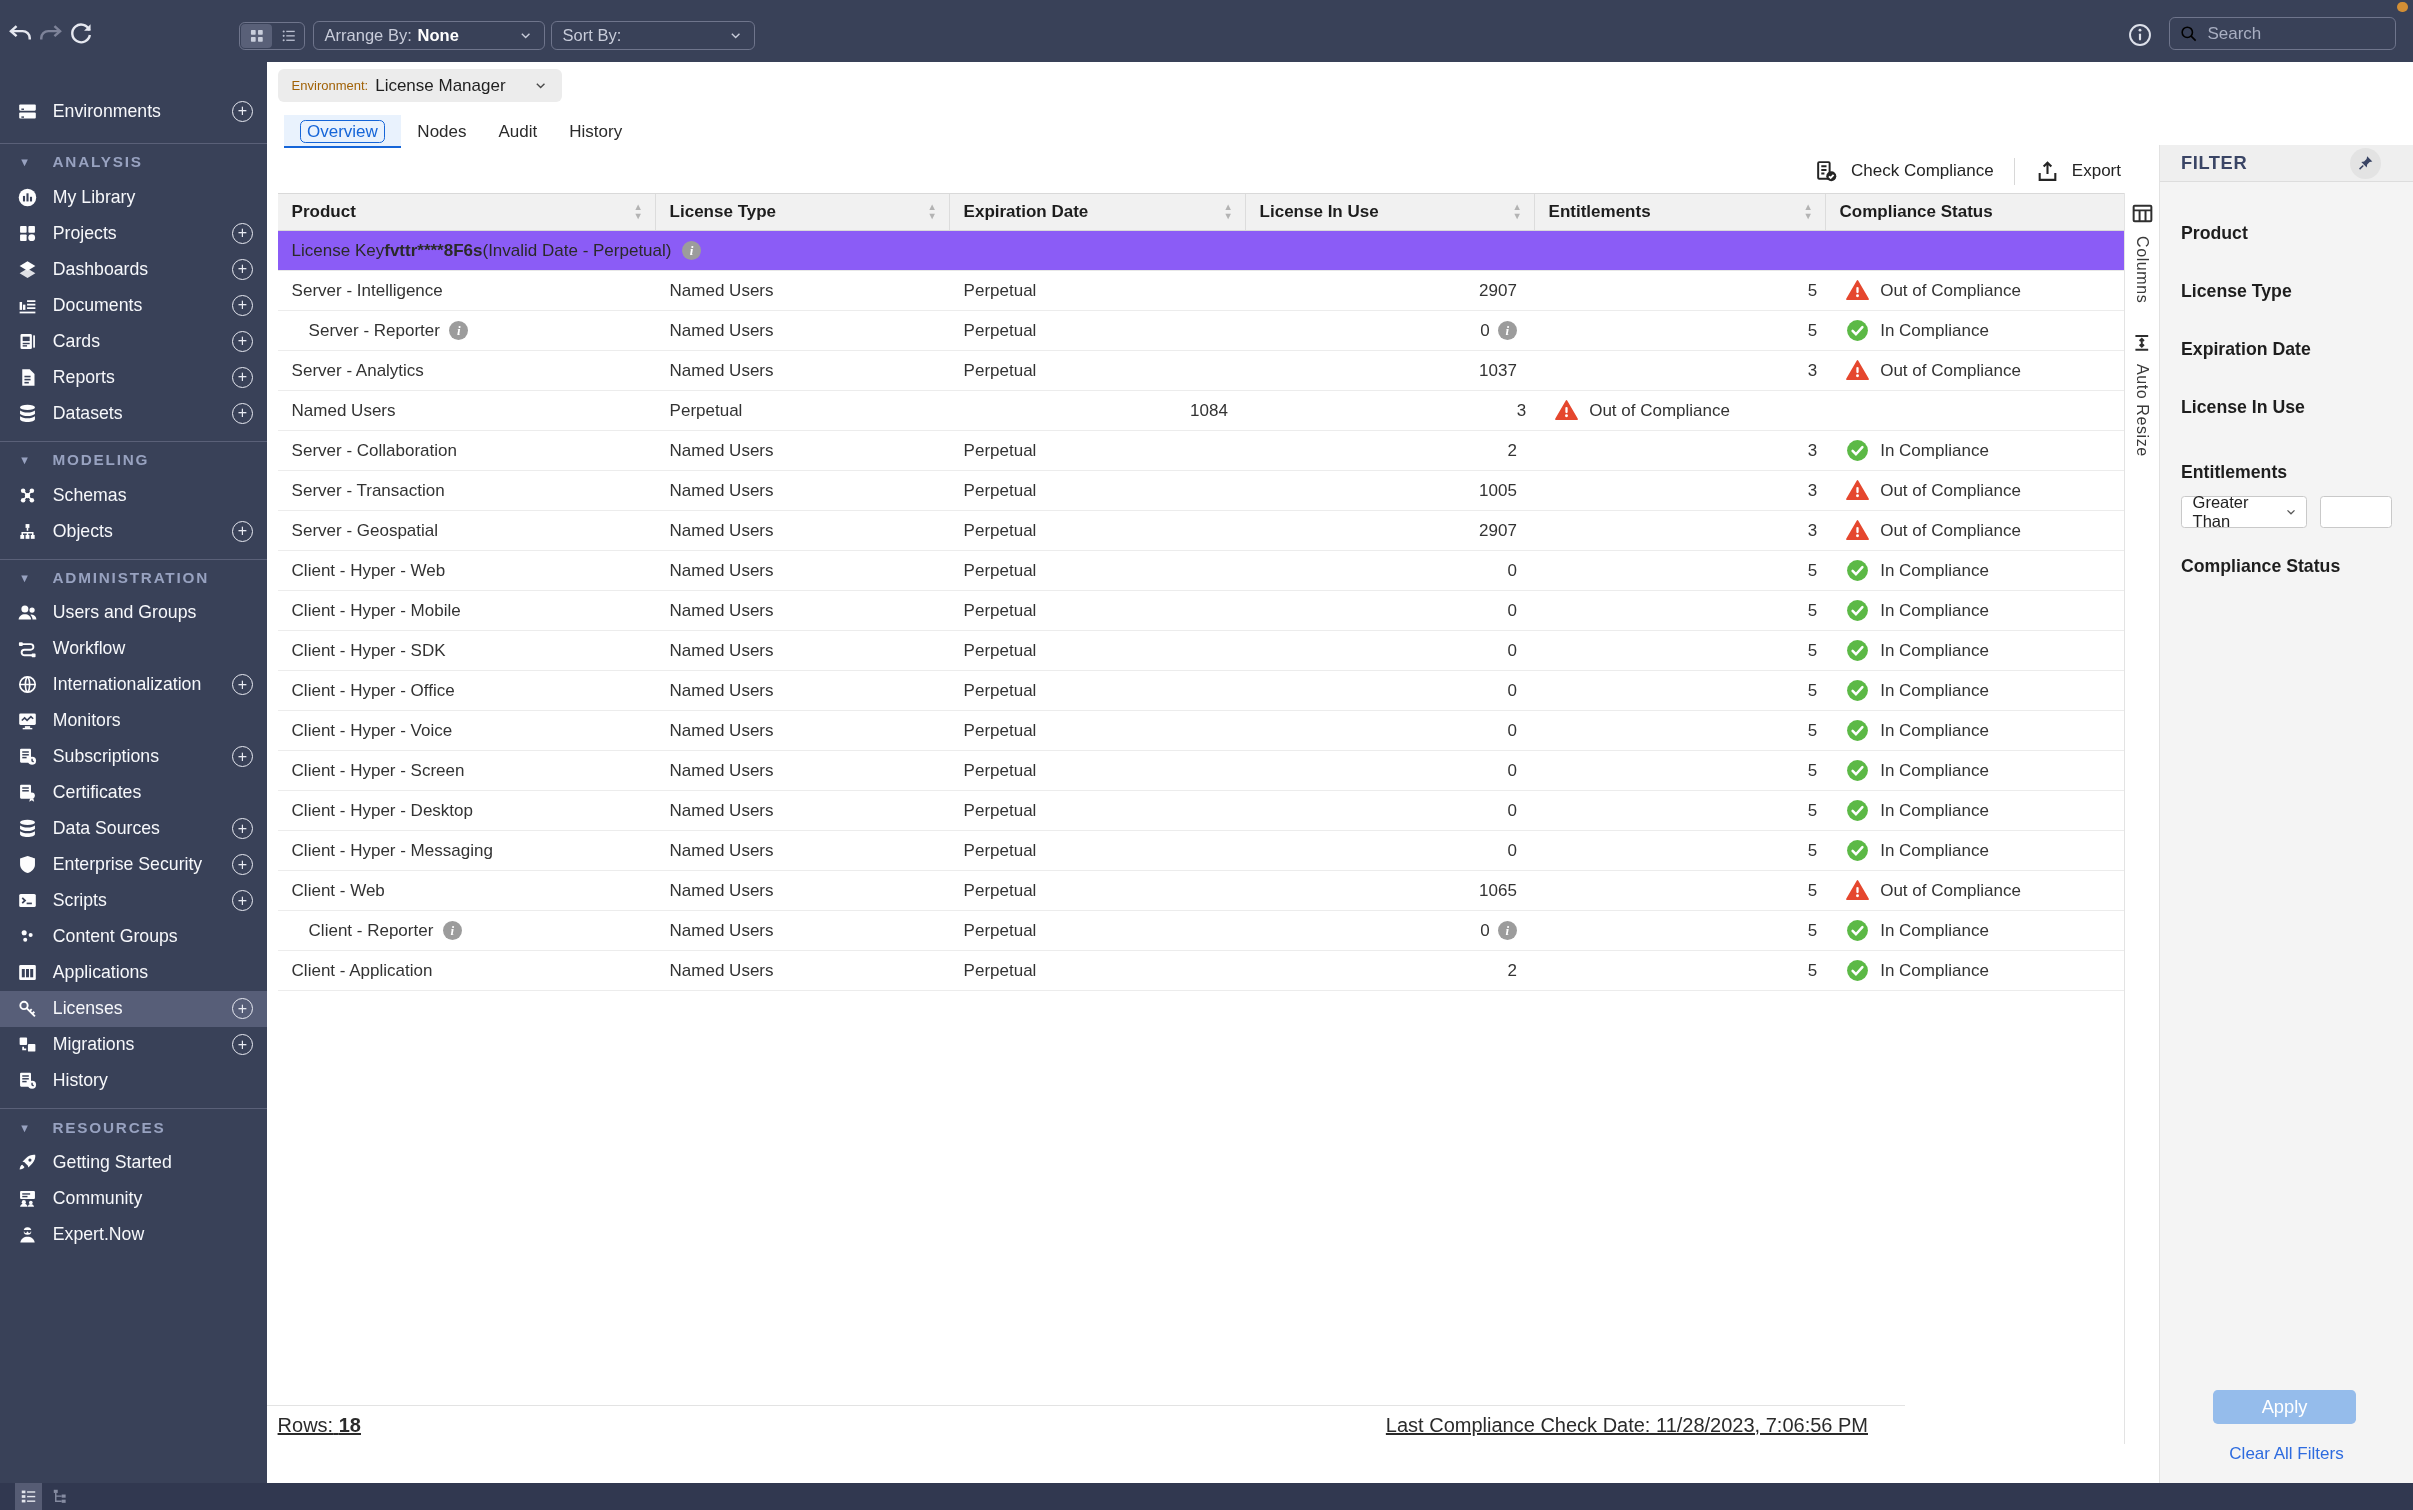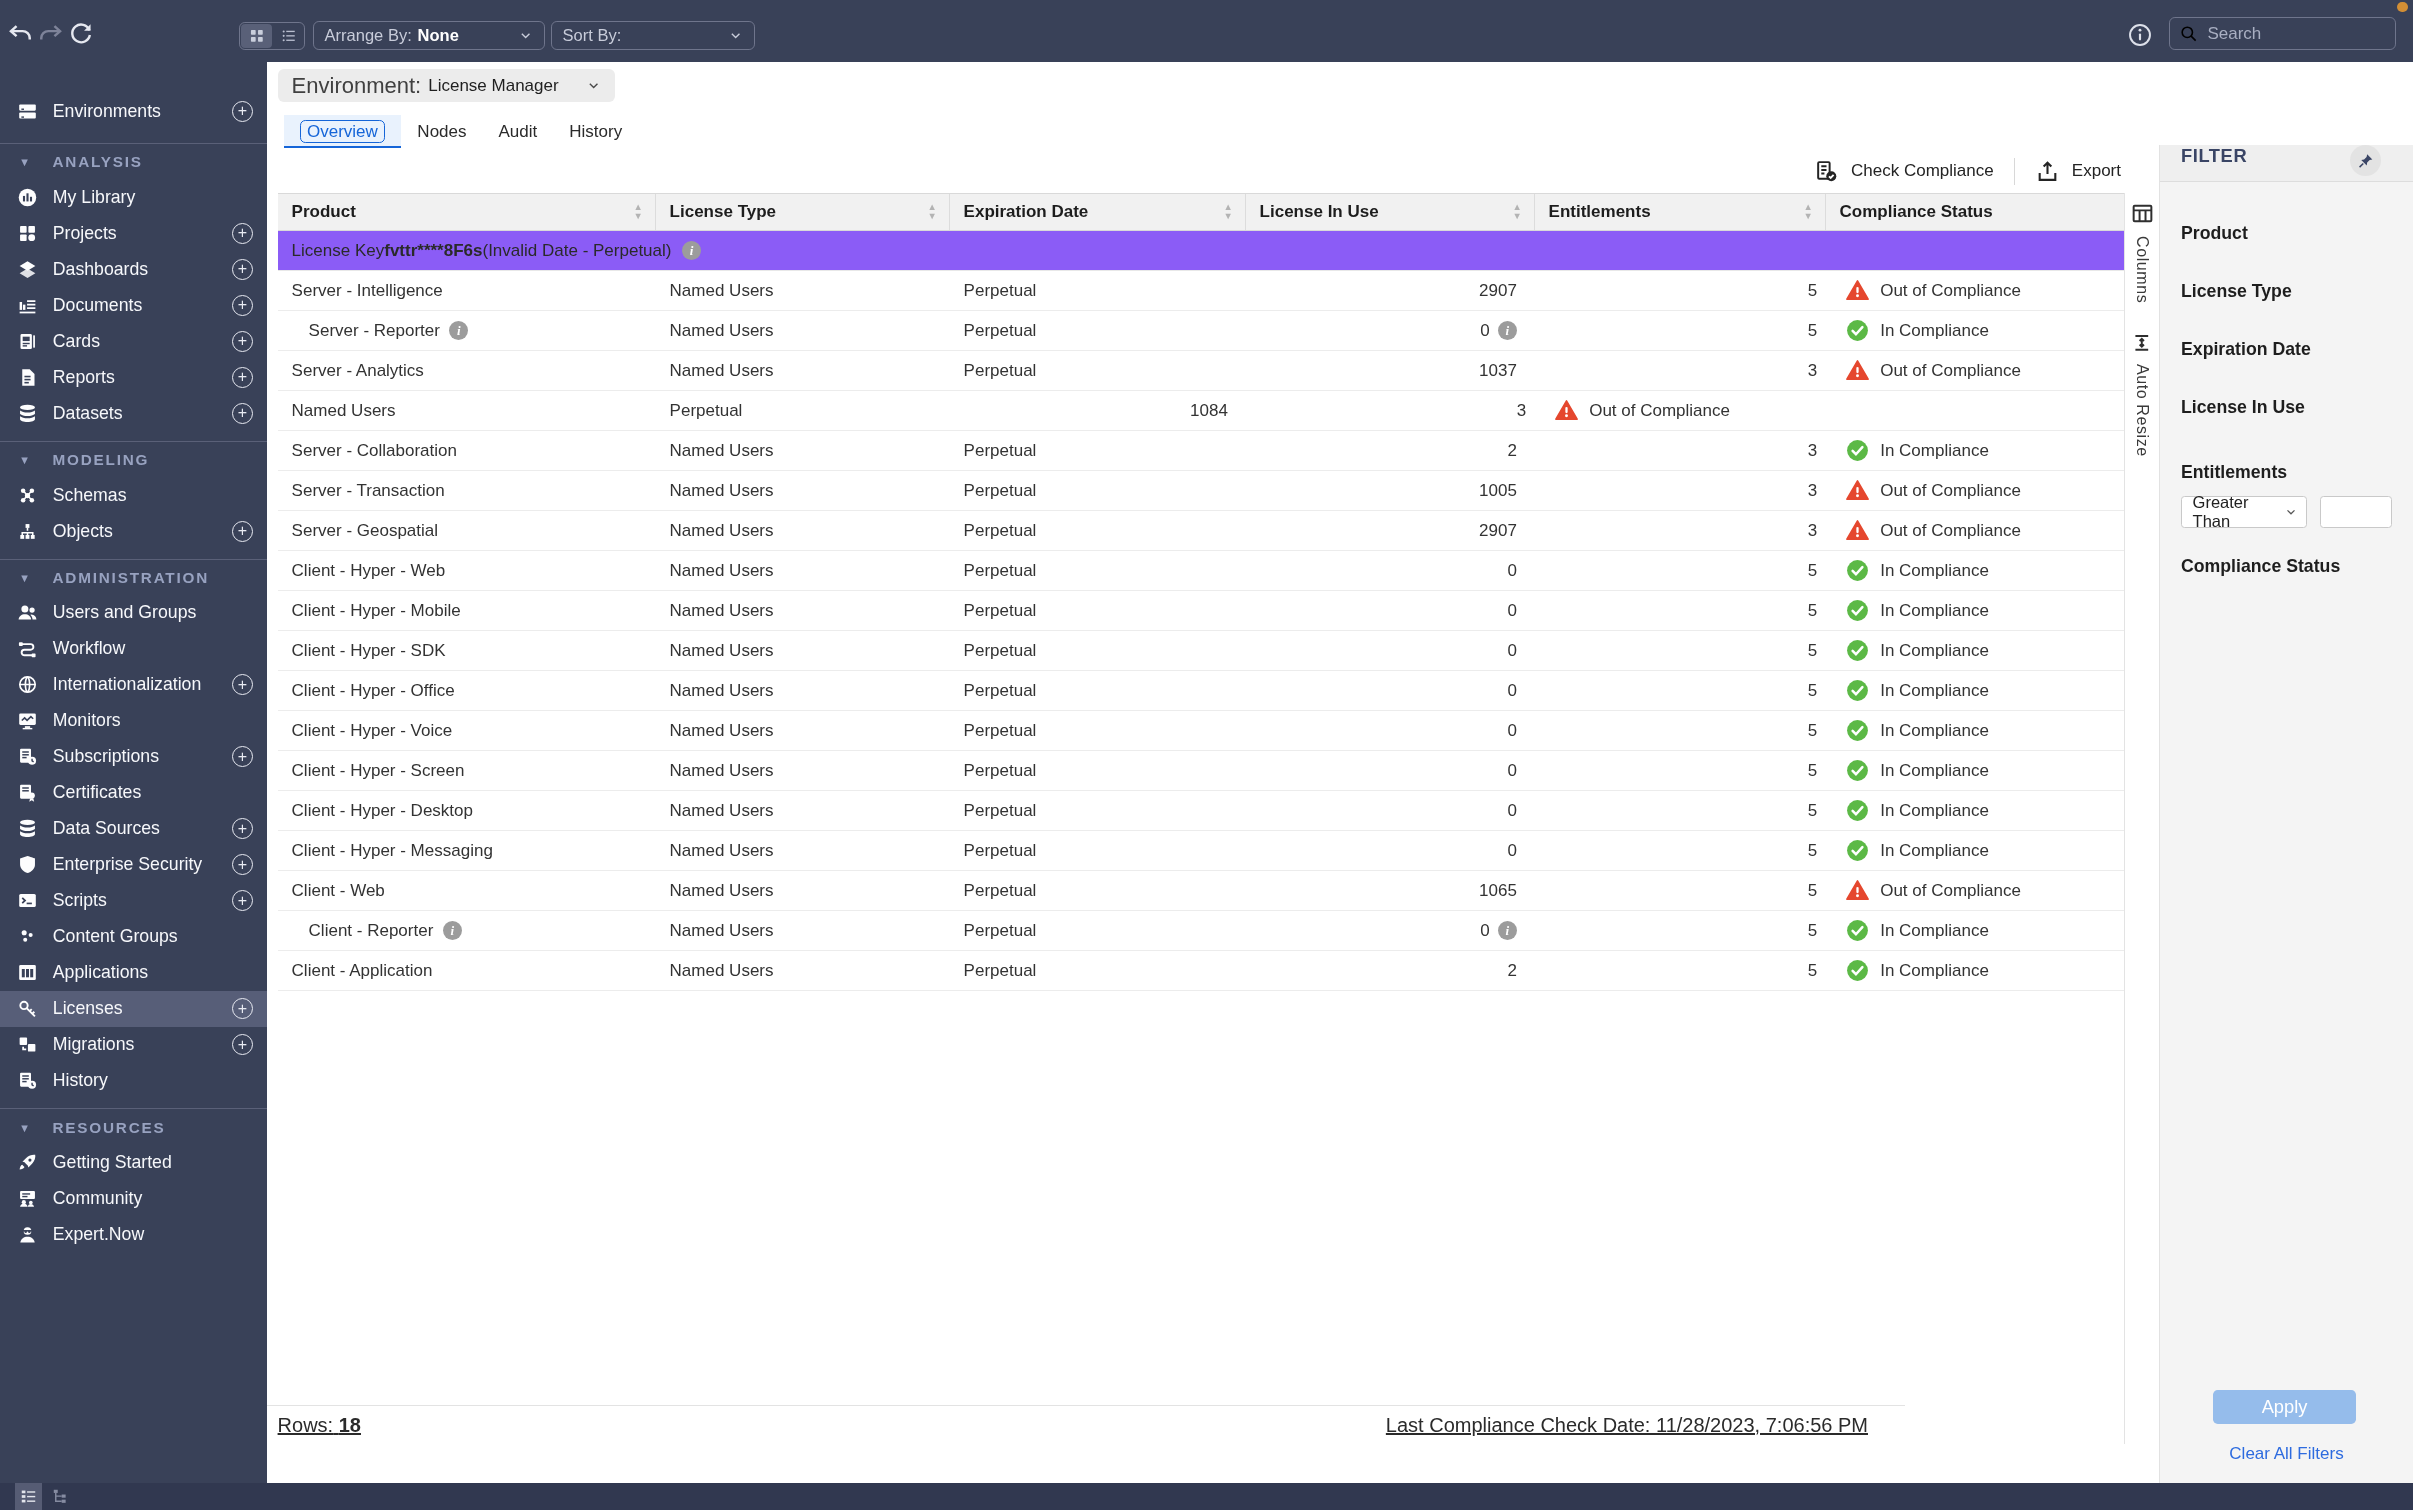--- a/index.html
+++ b/index.html
@@ -51,21 +51,21 @@
   .footerbar { position:absolute; left:0; right:0; bottom:0; height:28px; background:#313850; }
   .fv-btn { position:absolute; bottom:1.2px; width:27px; height:26.6px; display:flex; align-items:center;
     justify-content:center; color:#E3E5EC; cursor:pointer; }
   .fv-btn.first { left:15.3px; background:#565C74; }
   .fv-btn.second { left:47px; color:#868CA2; }
 
   
   .content { position:absolute; left:267px; top:62px; right:0; bottom:28px; background:#FFFFFF; }
   .env-pill { position:absolute; left:10.6px; top:7px; height:33px; background:#ECECEC; border-radius:5.9px;
     display:flex; align-items:center; padding:0 14px; cursor:pointer; }
-  .env-pill .lab { color:#404040; font-size:22px; }
+  .env-pill .lab { color:#a16207; font-size:13px; }
   .env-pill .val { color:#1F1F1F; font-size:17px; margin-left:7px; }
   .env-pill .chev { margin-left:27px; color:#4A4A4A; }
 
   .tabrow { position:absolute; top:53px; left:0; right:0; height:34px; border-bottom:1.2px solid #D6D6D6;
     padding-left:16.5px; display:flex; }
   .tab { height:100%; display:flex; align-items:center; padding:0 16px; font-size:17px; color:#2B2B2B;
     position:relative; cursor:pointer; }
   .tab.active { background:#E9F2FD; }
   .tab.active::after { content:""; position:absolute; left:0; right:0; bottom:-1.2px; height:3.5px; background:#1565D8; }
   .tab.active .tablabel { border:1.8px solid #1565D8; border-radius:5.3px; padding:0.6px 6.5px; color:#1565D8; }
@@ -109,21 +109,21 @@
   
   .statusbar { position:absolute; left:0; right:254px; bottom:0; height:39px; background:#FFFFFF;
     border-top:1.2px solid #E3E3E3; display:flex; align-items:center; justify-content:space-between;
     padding:0 37px 0 10.6px; font-size:20px; color:#2B2B2B;text-decoration:underline; }
   .statusbar .rows b { font-weight:bold; }
 
   
   .filter { position:absolute; top:83px; right:0; width:254px; bottom:0; background:#F4F4F4;
     border-left:0.6px solid #E2E2E2; }
   .f-head { height:37px; background:#EFEFEF; border-bottom:1.2px solid #DDDDDD; display:flex;
-    align-items:flex-start; padding:0 32px 0 21px; }
+    align-items:center; padding:0 32px 0 21px; }
   .f-title { font-size:18.3px; font-weight:bold; color:#3A4565; letter-spacing:0.6px; }
   .f-pin { margin-left:auto; width:31px; height:31px; border-radius:50%; background:#E3E3E3;
     display:flex; align-items:center; justify-content:center; color:#3A4565; cursor:pointer; }
   .f-body { padding:41px 21px 0 21px; }
   .f-field { font-size:17.7px; font-weight:bold; color:#1E1E1E; margin-bottom:37px; cursor:pointer; }
   .f-gap { margin-bottom:44px; }
   .f-controls { display:flex; align-items:flex-end; margin:-23.6px 0 28px 0; }
   .f-select { width:135px; height:32px; background:#FFFFFF; border:1.2px solid #C9C9C9; border-radius:3.5px;
     display:flex; align-items:center; justify-content:space-between; padding:0 8.3px 0 10.6px;
     font-size:16.5px; font-weight:normal; color:#222222; cursor:pointer; }

